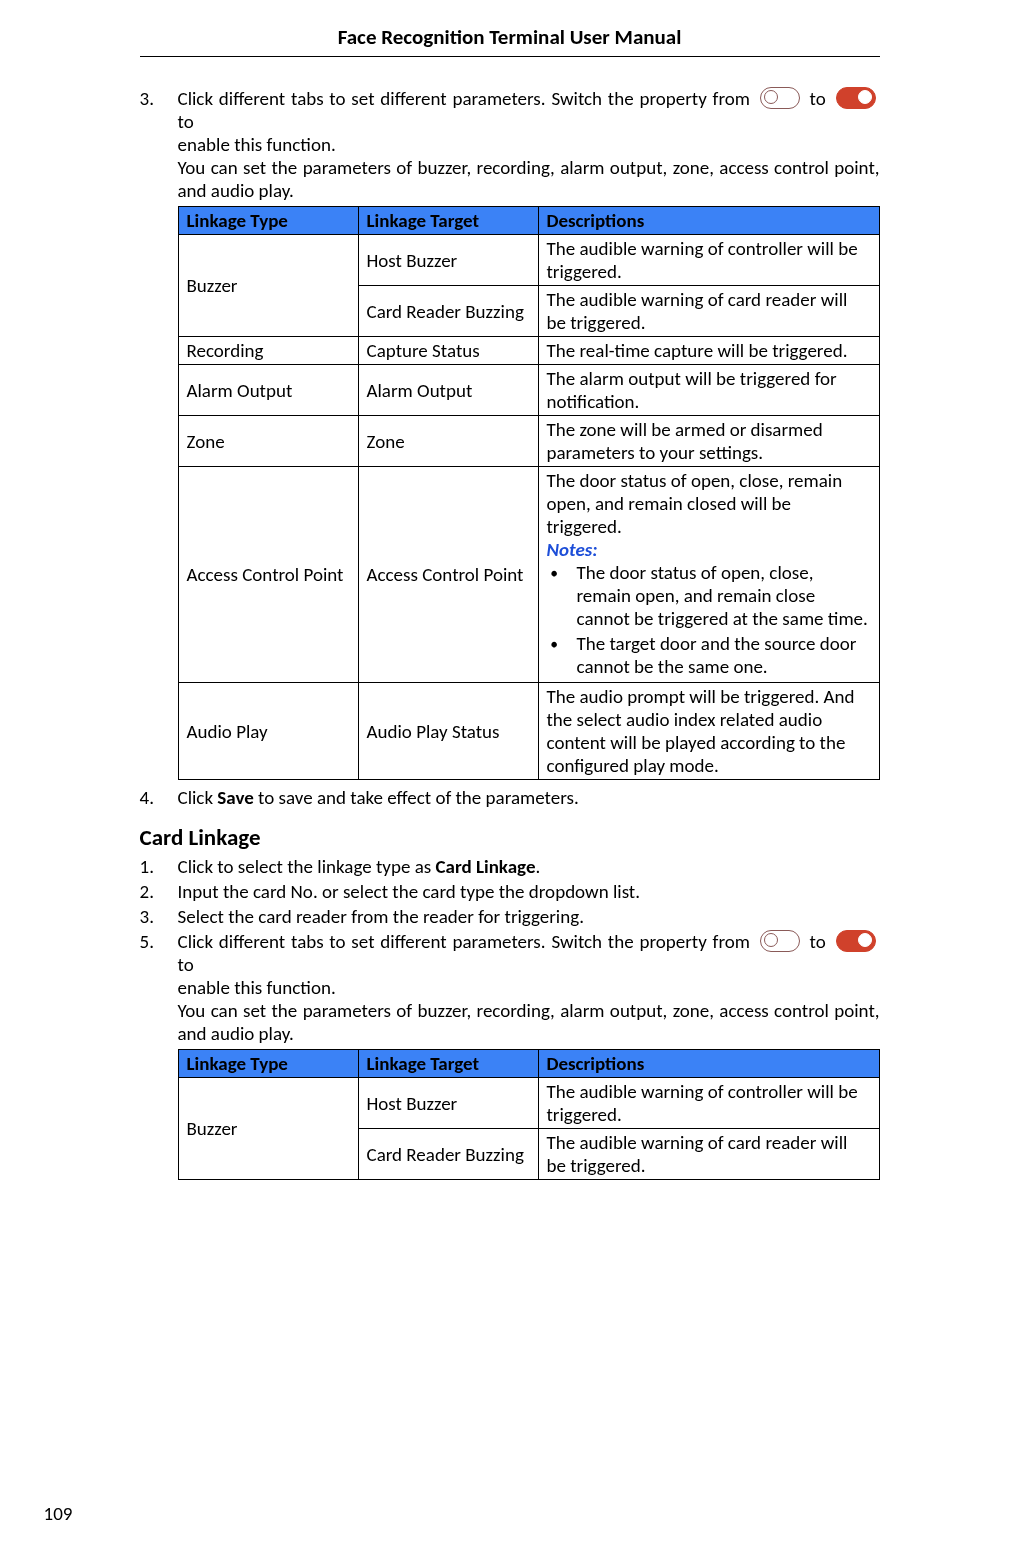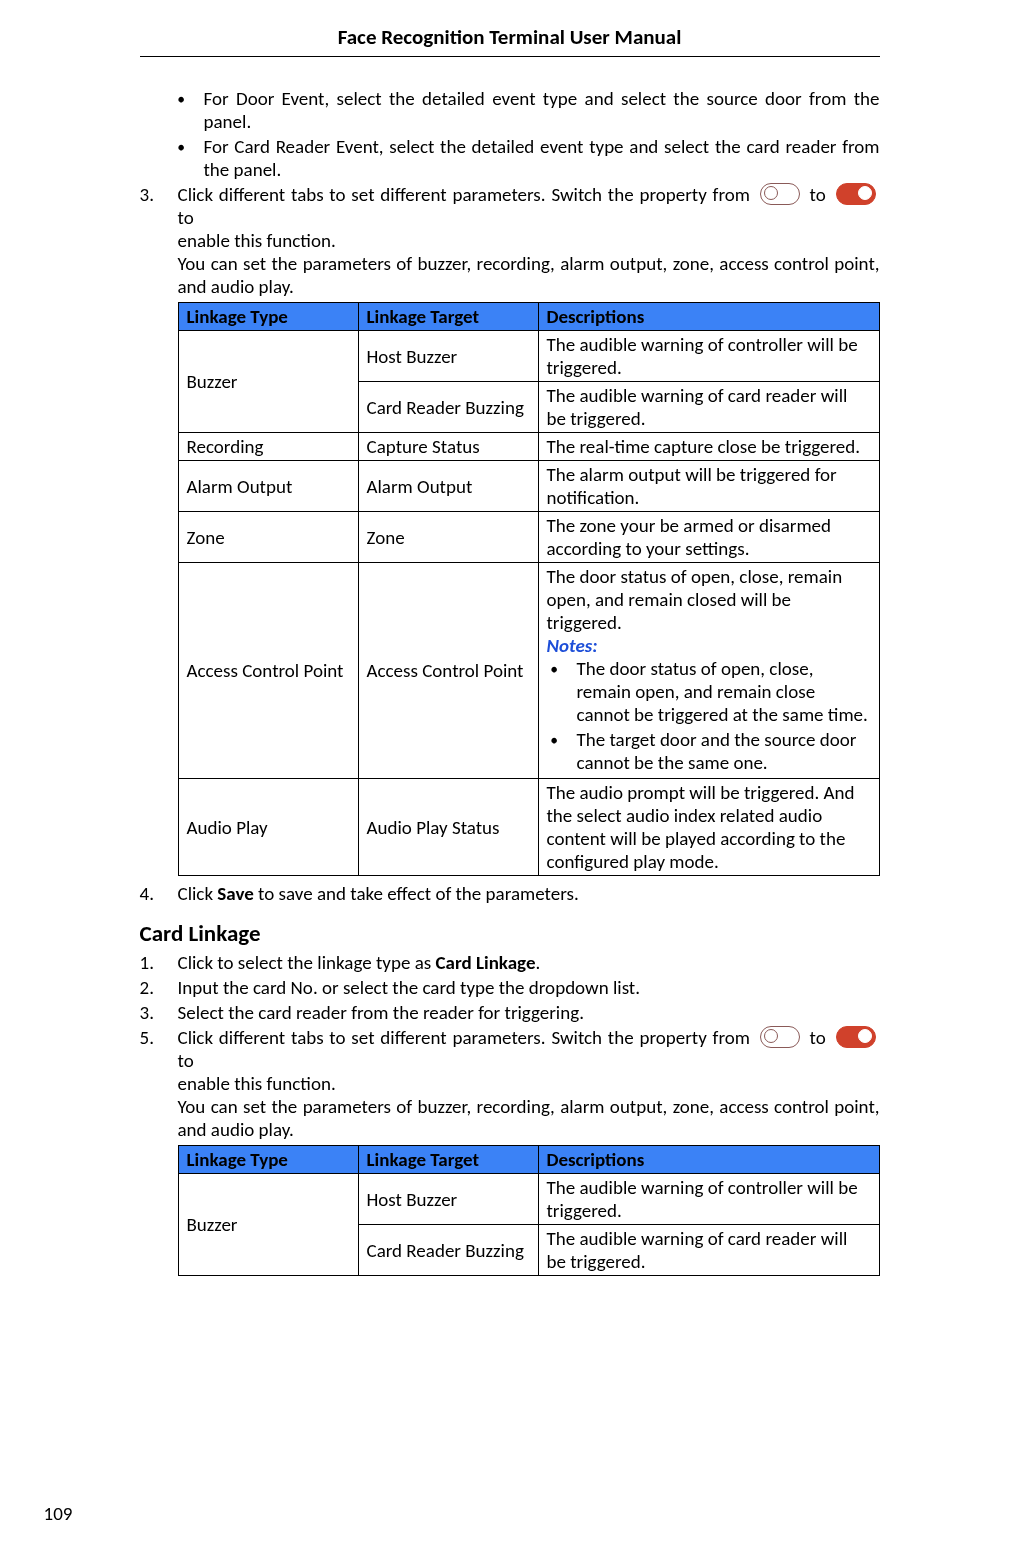--- a/index.html
+++ b/index.html
@@ -146,28 +146,20 @@
   }
   .bold { font-weight: bold; }
 </style>
 </head>
 <body>
 
 <div class="page">
 
   <div class="doc-header">Face Recognition Terminal  User Manual</div>
 
-  <ul class="bullets">
-    <li>
-        <span>For Door Event, select the detailed event type and select the source door from the panel.</span>
-      </li>
-    <li>
-        <span>For Card Reader Event, select the detailed event type and select the card reader from the panel.</span>
-      </li>
-  </ul>
 
   <ol class="num-list">
     <li>
       <span class="num">3.</span>
       <span class="txt">
         <span class="justify-wide" style="display:block;">
           <span>Click  different  tabs  to  set  different  parameters.  Switch  the  property  from </span>
           <span class="toggle off"><span class="knob"></span></span>
           <span> to </span>
           <span class="toggle on"><span class="knob"></span></span>
@@ -188,31 +180,31 @@
             <td>Host Buzzer</td>
             <td>The audible warning of controller will be triggered.</td>
           </tr>
           <tr>
             <td>Card Reader Buzzing</td>
             <td>The audible warning of card reader will be triggered.</td>
           </tr>
           <tr>
             <td>Recording</td>
             <td>Capture Status</td>
-            <td>The real-time capture close be triggered.</td>
+            <td>The real-time capture will be triggered.</td>
           </tr>
           <tr>
             <td>Alarm Output</td>
             <td>Alarm Output</td>
             <td>The alarm output will be triggered for notification.</td>
           </tr>
           <tr>
             <td>Zone</td>
             <td>Zone</td>
-            <td>The zone your be armed or disarmed according to your settings.</td>
+            <td>The zone will be armed or disarmed parameters to your settings.</td>
           </tr>
           <tr>
             <td>Access Control Point</td>
             <td>Access Control Point</td>
             <td>
               <span>The door status of open, close, remain open, and remain closed will be triggered.</span><br>
               <span class="notes-label">Notes:</span>
               <ul class="inner-bullets">
                 <li>
                       <span>The door status of open, close, remain open, and remain close cannot be triggered at the same time.</span>

